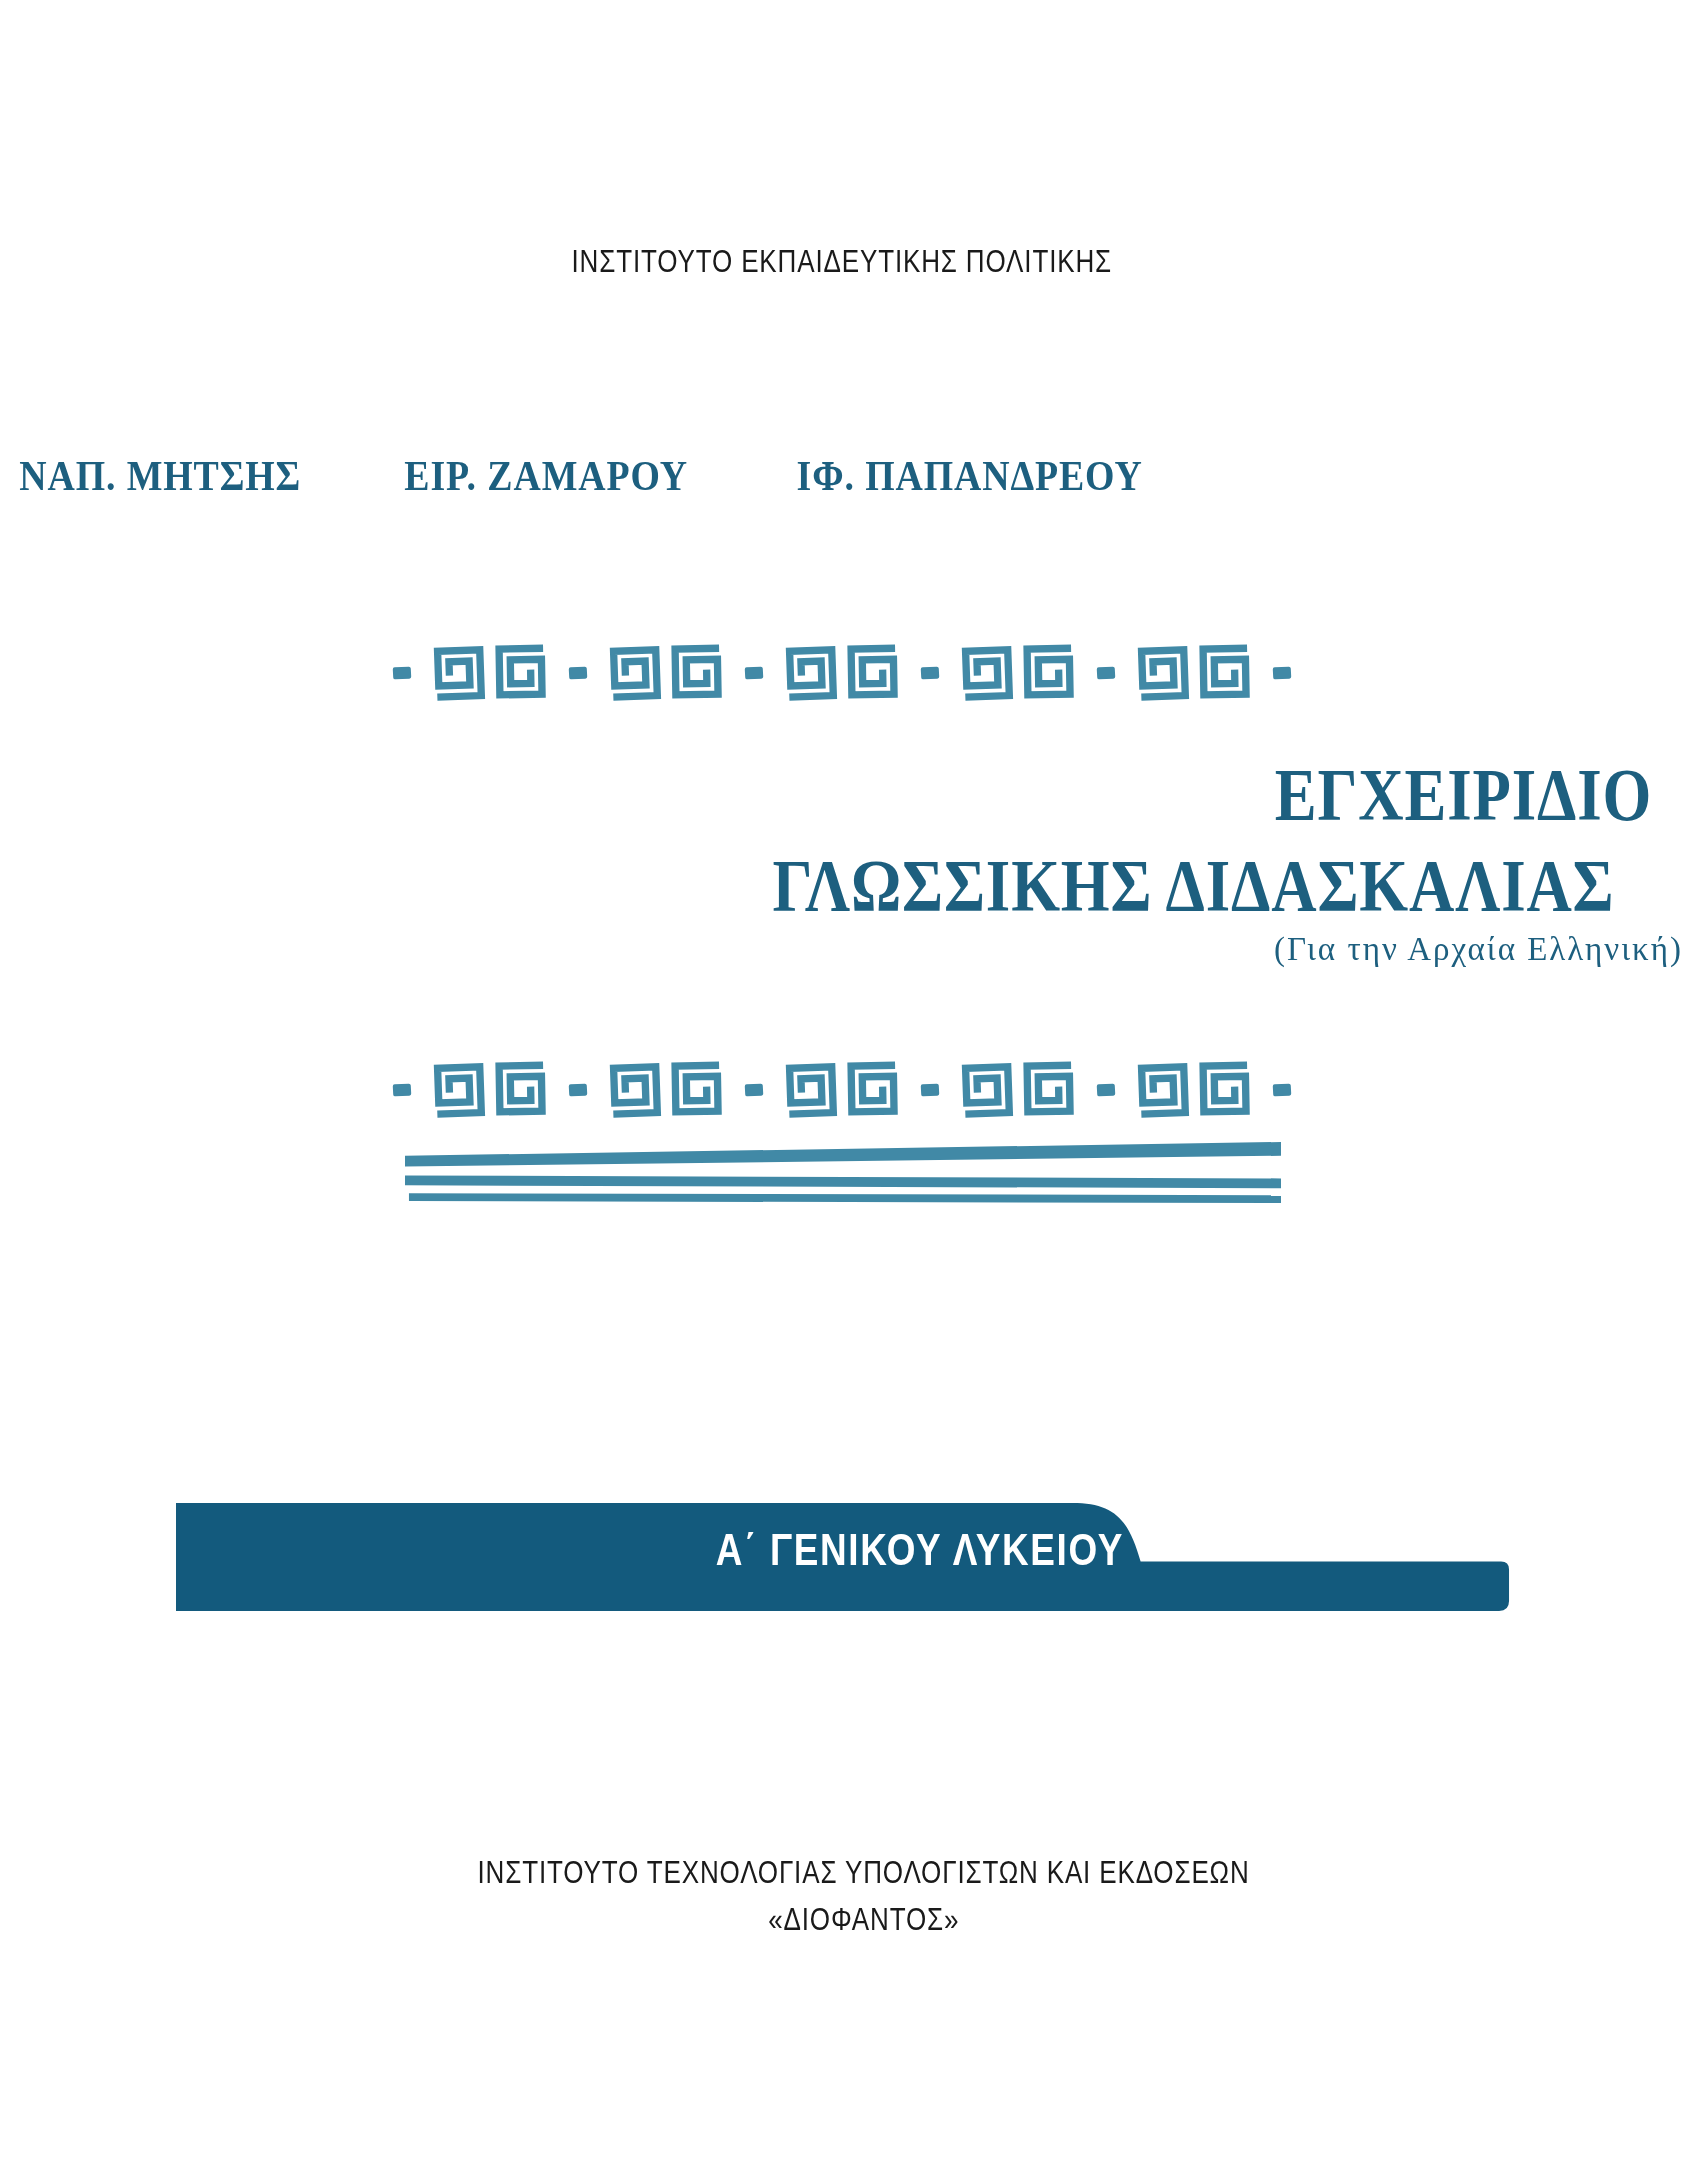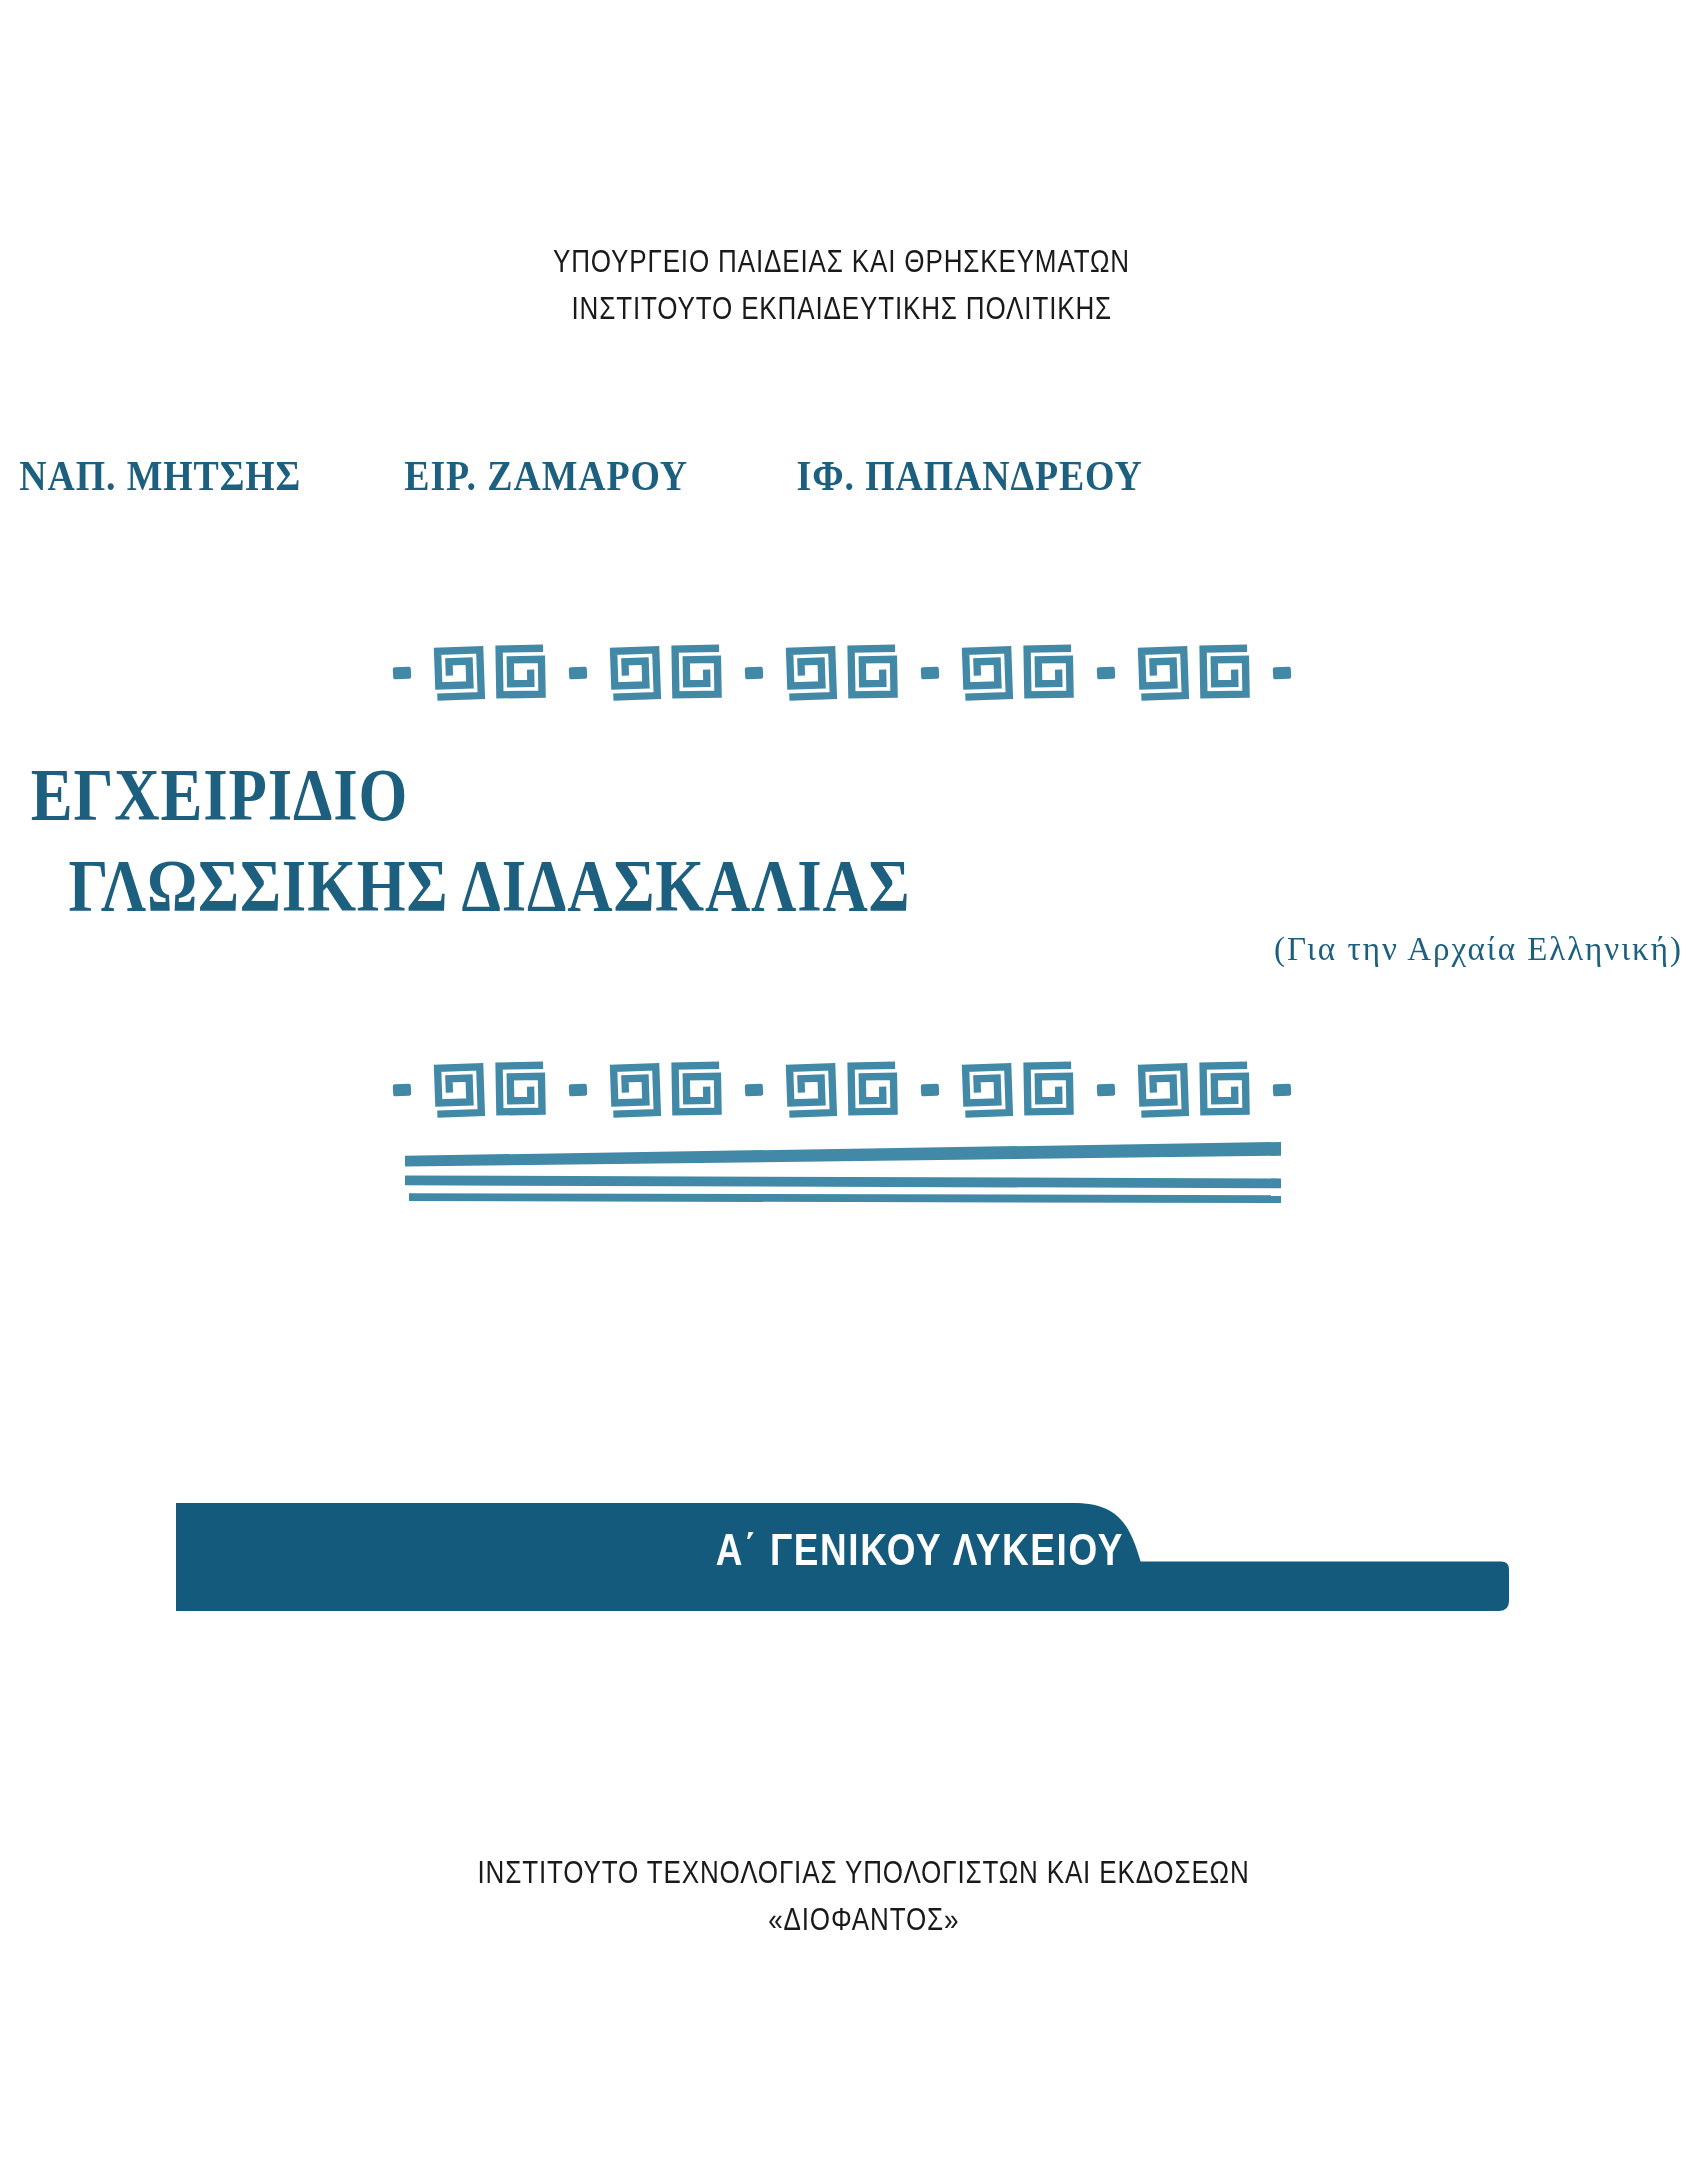--- a/index.html
+++ b/index.html
@@ -34,21 +34,21 @@
     color:var(--accent-medium);height:57px;}
   .meander.band1{top:644px;}
   .meander.band2{top:1061px;}
   .pair{display:flex;align-items:center;gap:8px;}
   .spiral{width:55px;height:55px;stroke:currentColor;fill:none;stroke-width:8;overflow:visible;}
   .spiral.a{transform:rotate(-2deg);}
   .spiral.b{transform:rotate(179deg);}
   .dash{width:18px;height:12px;background:currentColor;border-radius:2px;transform:rotate(-3deg);}
 
   
-  .title{position:absolute;top:750px;left:0;width:100%;text-align:left;
+  .title{position:absolute;top:750px;left:0;width:100%;text-align:right;
     font-family:"Liberation Serif",serif;color:var(--title-text);font-weight:700;}
   .title .tline{display:block;font-size:73px;line-height:91px;letter-spacing:1px;}
   .title .tline>span{display:inline-block;transform:scaleX(0.86);white-space:nowrap;}
 
   .subtitle{position:absolute;top:931px;left:0;width:100%;text-align:right;
     font-family:"Liberation Serif",serif;color:var(--title-text);font-size:33px;font-weight:500;letter-spacing:2px;}
 
   
   .stripes{position:absolute;top:1139px;left:405px;width:876px;height:67px;color:var(--accent-medium);}
 
@@ -68,21 +68,20 @@
 
 <svg width="0" height="0" style="position:absolute" aria-hidden="true">
   <defs>
     <path id="spiralPath" d="M6 56 L54 56 L54 6 L8 6 L8 44 L42 44 L42 18 L20 18 L20 33"></path>
   </defs>
 </svg>
 
 <div class="page">
 
   <div class="org-header">
-    <p><span class="cond">ΥΠΟΥΡΓΕΙΟ ΠΑΙΔΕΙΑΣ ΚΑΙ ΘΡΗΣΚΕΥΜΑΤΩΝ</span></p>
     <p><span class="cond">ΙΝΣΤΙΤΟΥΤΟ ΕΚΠΑΙΔΕΥΤΙΚΗΣ ΠΟΛΙΤΙΚΗΣ</span></p>
   </div>
 
   <div class="authors">
     <span class="author">ΝΑΠ. ΜΗΤΣΗΣ</span>
     <span class="author">ΕΙΡ. ΖΑΜΑΡΟΥ</span>
     <span class="author">ΙΦ. ΠΑΠΑΝΔΡΕΟΥ</span>
   </div>
 
   <div class="meander band1">

